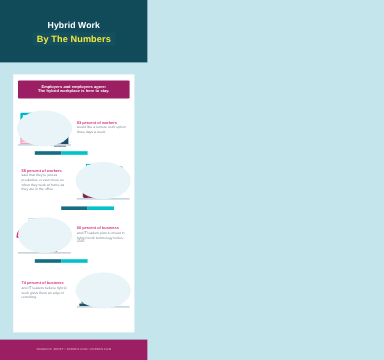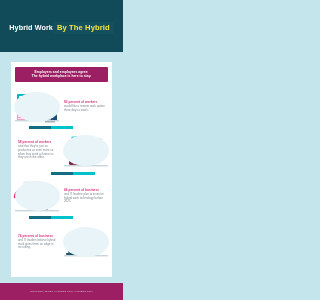--- a/index.html
+++ b/index.html
@@ -20,21 +20,21 @@
     background: #c5e5ec;
     overflow: hidden;
   }
 
   
   .header {
     background: #114b5a;
     height: 52px;
     width: 123px;
     display: flex;
-    flex-direction: row;
+    flex-direction: column;
     align-items: center;
     justify-content: center;
     box-sizing: border-box;
     padding-top: 2px;
   }
   .header-title {
     color: #ffffff;
     font-size: 7.2px;
     font-weight: bold;
     letter-spacing: 0.1px;
@@ -166,21 +166,21 @@
   svg { display: block; }
 </style>
 </head>
 <body>
 
 <div class="page">
 
   <div class="header">
     <div class="header-title">Hybrid Work</div>
     <div class="header-sub-wrap">
-      <div class="header-subtitle">By The Hybrid</div>
+      <div class="header-subtitle">By The Numbers</div>
     </div>
   </div>
 
   <div class="card">
 
     <div class="banner">
       <div class="banner-line">Employers and employees agree:</div>
       <div class="banner-line">The hybrid workplace is here to stay.</div>
     </div>
 

